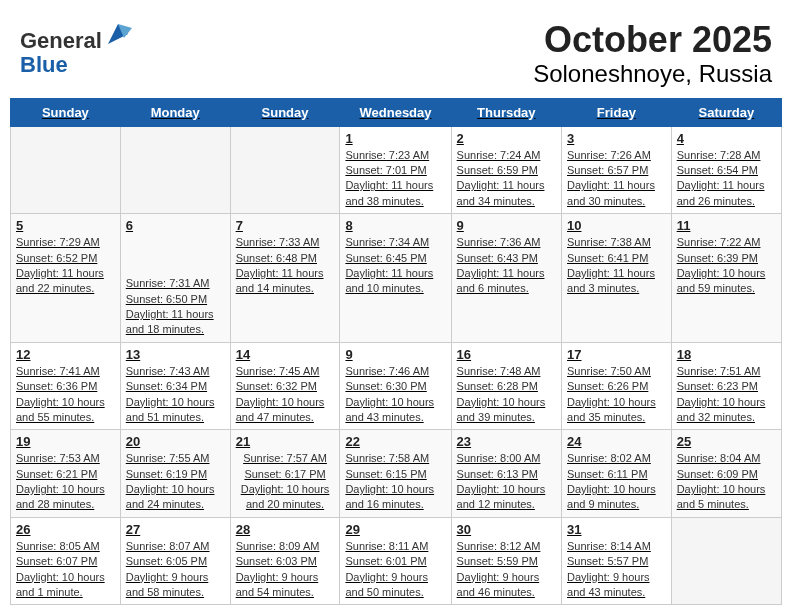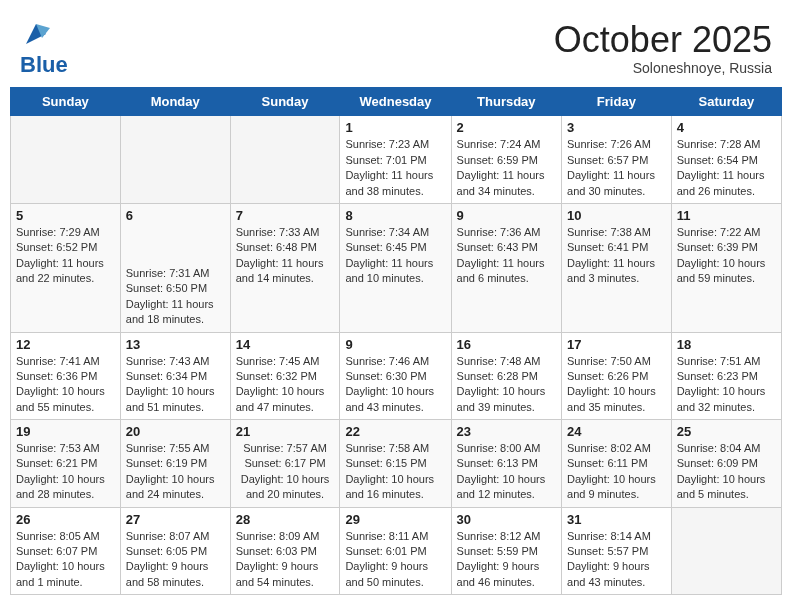--- a/index.html
+++ b/index.html
@@ -30,33 +30,34 @@
     .logo-icon {
       width: 28px;
       height: 28px;
       margin-left: 2px;
     }
     .title-block {
       text-align: right;
     }
     .title-block h1 {
       font-size: 36px;
-      font-weight: normal;
+      font-weight: bold;
       color: #222;
       line-height: 1.1;
     }
     .title-block h2 {
-      font-size: 14px;
+      font-size: 24px;
       font-weight: normal;
-      color: #404040;
+      color: #000000;
     }
     .calendar {
       width: 100%;
       border-collapse: collapse;
       margin-top: 4px;
+      text-decoration: underline;
     }
     .calendar th {
       background-color: #1a5fa8;
       color: #fff;
       text-align: center;
       padding: 6px 4px;
       font-size: 13px;
       font-weight: bold;
       border: 1px solid #1a5fa8;
     }
@@ -87,21 +88,21 @@
       background: #f9f9f9;
     }
   </style>
 </head>
 <body>
 
 <div class="header">
   <div class="logo">
     <div>
       <div class="logo-text">
-        <svg class="logo-icon" viewBox="0 0 28 28" xmlns="http://www.w3.org/2000/svg">
+        <span class="logo-general">General</span><svg class="logo-icon" viewBox="0 0 28 28" xmlns="http://www.w3.org/2000/svg">
           <polygon points="4,24 14,4 24,14" fill="#1a5fa8"></polygon>
           <polygon points="14,4 28,8 20,18" fill="#5ba3d0"></polygon>
         </svg>
       </div>
       <div class="logo-text">
         <span class="logo-blue">Blue</span>
       </div>
     </div>
   </div>
   <div class="title-block">

